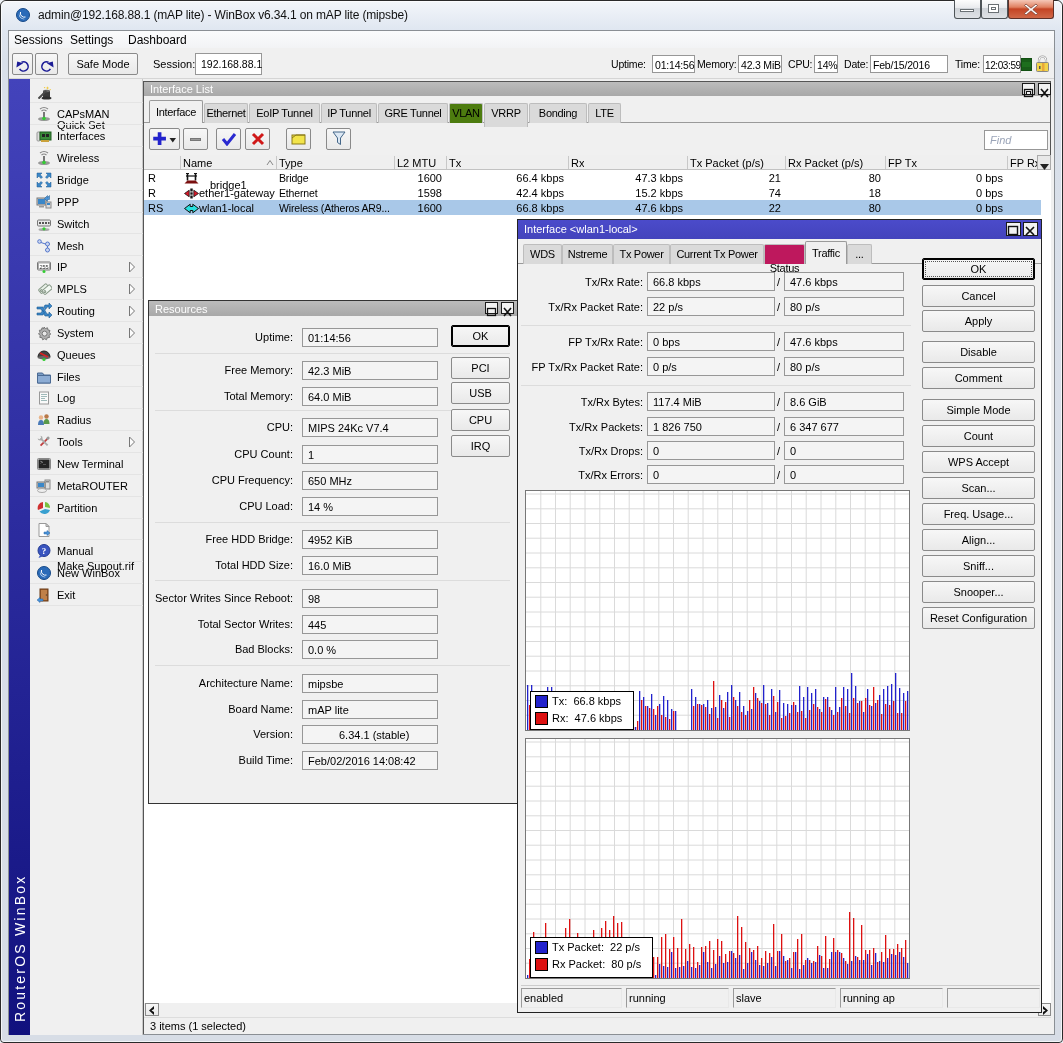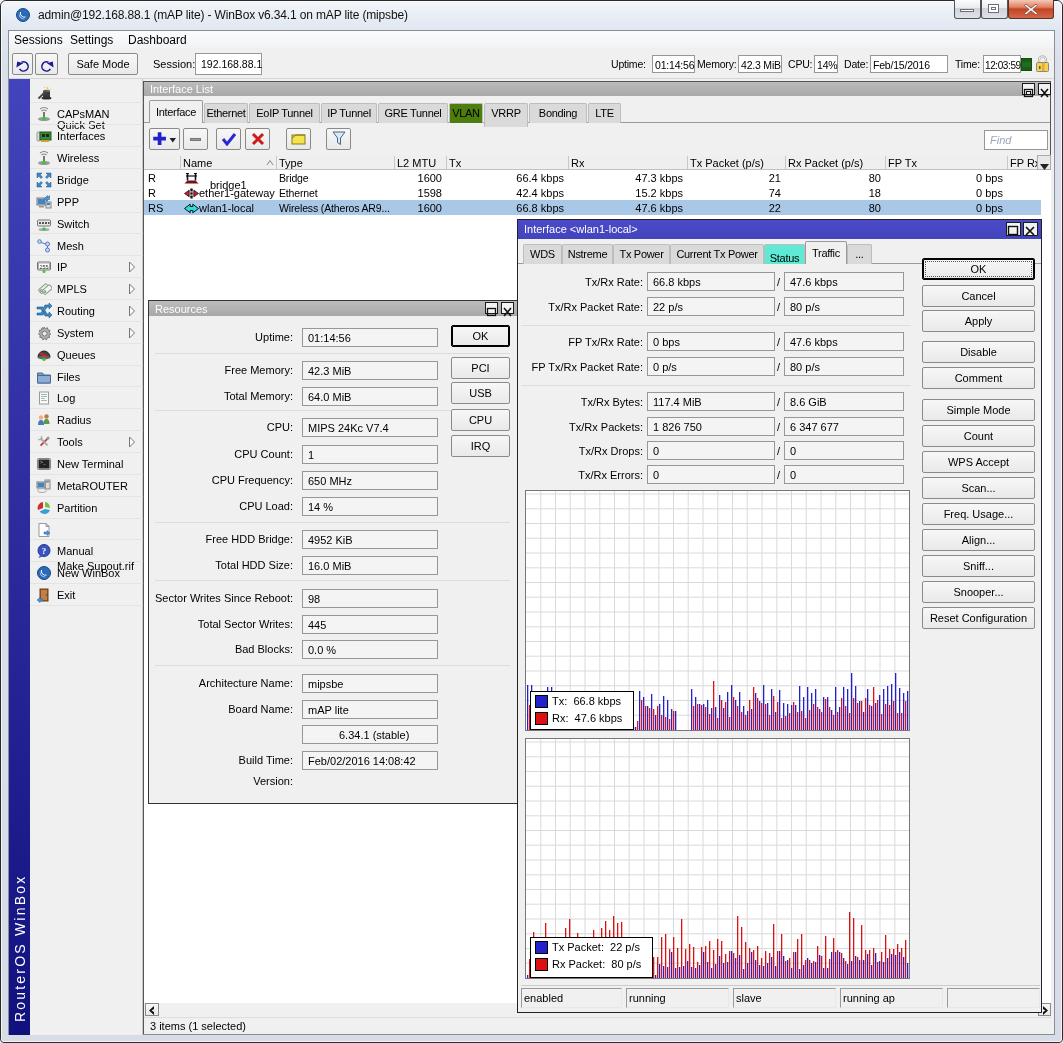--- a/index.html
+++ b/index.html
@@ -472,21 +472,21 @@
     <div class="lbl" style="left:150px;top:591.5px;width:143px;">Sector Writes Since Reboot:</div>
     <div class="fld" style="left:302px;top:588.5px;width:136px;height:19px;">98</div>
     <div class="lbl" style="left:150px;top:617.7px;width:143px;">Total Sector Writes:</div>
     <div class="fld" style="left:302px;top:614.7px;width:136px;height:19px;">445</div>
     <div class="lbl" style="left:150px;top:643.0px;width:143px;">Bad Blocks:</div>
     <div class="fld" style="left:302px;top:640.0px;width:136px;height:19px;">0.0 %</div>
     <div class="lbl" style="left:150px;top:676.5px;width:143px;">Architecture Name:</div>
     <div class="fld" style="left:302px;top:673.5px;width:136px;height:19px;">mipsbe</div>
     <div class="lbl" style="left:150px;top:702.6px;width:143px;">Board Name:</div>
     <div class="fld" style="left:302px;top:699.6px;width:136px;height:19px;">mAP lite</div>
-    <div class="lbl" style="left:150px;top:728.0px;width:143px;margin-top:47px;">Version:</div>
+    <div class="lbl" style="left:150px;top:728.0px;width:143px;">Version:</div>
     <div class="fld" style="left:302px;top:725.0px;width:136px;height:19px;padding-left:36px;">6.34.1 (stable)</div>
     <div class="lbl" style="left:150px;top:754.0px;width:143px;">Build Time:</div>
     <div class="fld" style="left:302px;top:751.0px;width:136px;height:19px;">Feb/02/2016 14:08:42</div>
     <div class="abs" style="left:155px;top:353px;width:355px;height:1px;background:#dcdcdc;"></div>
     <div class="abs" style="left:155px;top:410px;width:355px;height:1px;background:#dcdcdc;"></div>
     <div class="abs" style="left:155px;top:521.5px;width:355px;height:1px;background:#dcdcdc;"></div>
     <div class="abs" style="left:155px;top:580px;width:355px;height:1px;background:#dcdcdc;"></div>
     <div class="abs" style="left:155px;top:665px;width:355px;height:1px;background:#dcdcdc;"></div>
 
 <div class="btn" style="left:451px;top:325px;width:59px;height:22px;padding-top:4px;border:1px solid #000;box-shadow:inset 0 0 0 1px #000;">OK</div>
@@ -503,21 +503,21 @@
       </svg></div>
 <div class="wbtn" style="left:1023px;top:222px;width:15px;height:14px;"><svg width="12" height="12" viewBox="0 0 12 12">
         <path d="M2 2 L10 10 M10 2 L2 10" stroke="#111" stroke-width="1.7"></path>
       </svg></div>
 
 <div class="abs" style="left:518px;top:263px;width:523px;height:1px;background:#9a9a9a;"></div>
     <div class="tab" style="left:523px;top:244px;width:39px;height:20px;padding-top:3px;background:#dadada;border-color:#bdbdbd;">WDS</div>
     <div class="tab" style="left:562px;top:244px;width:51px;height:20px;padding-top:3px;background:#dadada;border-color:#bdbdbd;">Nstreme</div>
     <div class="tab" style="left:613px;top:244px;width:57px;height:20px;padding-top:3px;background:#dadada;border-color:#bdbdbd;">Tx Power</div>
     <div class="tab" style="left:670px;top:244px;width:94px;height:20px;padding-top:3px;background:#dadada;border-color:#bdbdbd;">Current Tx Power</div>
-    <div class="tab" style="left:764px;top:244px;width:41px;height:20px;padding-top:7px;background:#5eead4;border-color:#bdbdbd;">Status</div>
+    <div class="tab" style="left:764px;top:244px;width:41px;height:20px;padding-top:17px;background:#be185d;border-color:#bdbdbd;">Status</div>
     <div class="tab" style="left:805px;top:241px;width:42px;height:23px;padding-top:5px;background:#f0f0f0;z-index:3;">Traffic</div>
     <div class="tab" style="left:847px;top:244px;width:25px;height:20px;padding-top:3px;background:#dadada;border-color:#bdbdbd;">...</div>
 <div class="lbl" style="left:520px;top:276.0px;width:123px;">Tx/Rx Rate:</div>
     <div class="fld" style="left:647px;top:272.0px;width:128px;height:19px;">66.8 kbps</div>
     <div class="abs t11" style="left:777px;top:276.0px;">/</div>
     <div class="fld" style="left:784px;top:272.0px;width:120px;height:19px;">47.6 kbps</div>
     <div class="lbl" style="left:520px;top:301.0px;width:123px;">Tx/Rx Packet Rate:</div>
     <div class="fld" style="left:647px;top:297.0px;width:128px;height:19px;">22 p/s</div>
     <div class="abs t11" style="left:777px;top:301.0px;">/</div>
     <div class="fld" style="left:784px;top:297.0px;width:120px;height:19px;">80 p/s</div>

